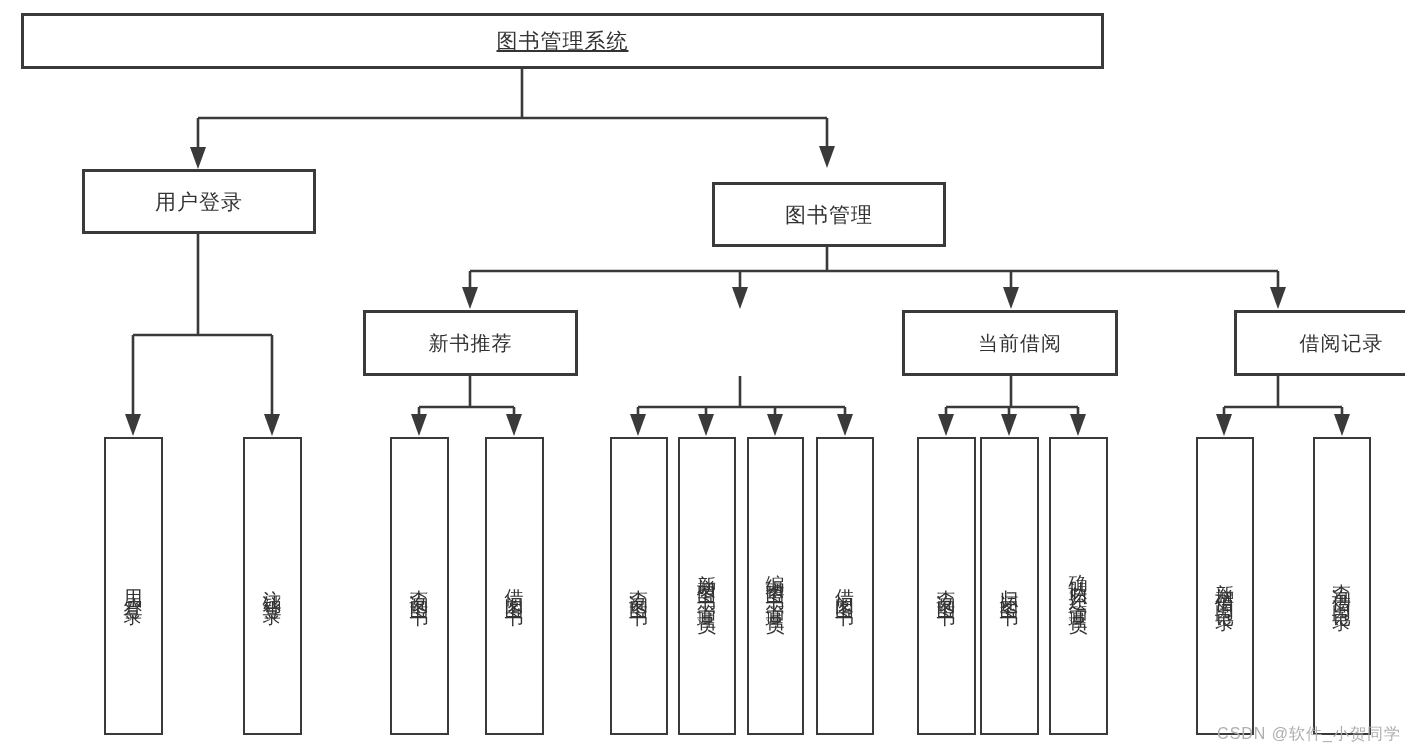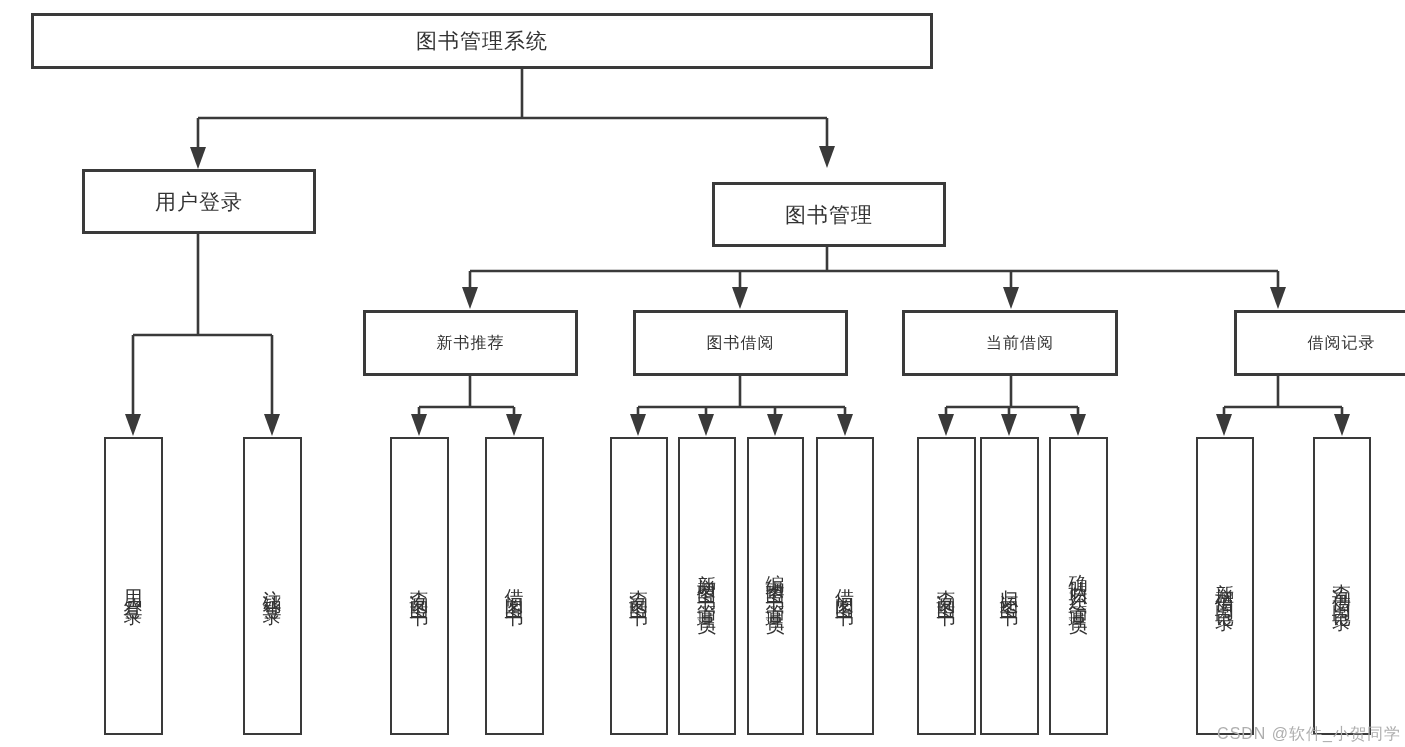--- a/index.html
+++ b/index.html
@@ -24,24 +24,24 @@
     box-sizing: border-box;
     background: #ffffff;
     border: 3px solid #3a3a3a;
     display: flex;
     align-items: center;
     justify-content: center;
     color: #333333;
     text-align: center;
   }
   .box.h { font-size: 21px; letter-spacing: 1px; }
-  .box.root  { left: 31px;  top: 13px;  width: 902px; height: 56px; }
+  .box.root  { left: 21px;  top: 13px;  width: 1083px; height: 56px; text-decoration: underline; }
   .box.lv2a  { left: 82px;  top: 169px; width: 234px;  height: 65px; }
   .box.lv2b  { left: 712px; top: 182px; width: 234px;  height: 65px; }
-  .box.lv3   { top: 310px; height: 66px; font-size: 16px; }
+  .box.lv3   { top: 310px; height: 66px; font-size: 20px; }
   .box.lv3a  { left: 363px;  width: 215px; }
   .box.lv3b  { left: 633px;  width: 215px; }
   .box.lv3c  { left: 902px;  width: 216px; padding-left: 20px; }
   .box.lv3d  { left: 1234px; width: 215px; font-family: Liberation Serif, serif; }
   .box.leaf {
     top: 437px; height: 298px;
     border-width: 2.5px;
     font-size: 19px;
   }
   .box.leaf .vtext {
@@ -109,23 +109,20 @@
   <div class="box h lv2a">
     <span>用户登录</span>
   </div>
   <div class="box h lv2b">
     <span>图书管理</span>
   </div>
 
   <div class="box h lv3 lv3a">
     <span>新书推荐</span>
   </div>
-  <div class="box h lv3 lv3b">
-    <span>图书借阅</span>
-  </div>
   <div class="box h lv3 lv3c">
     <span>当前借阅</span>
   </div>
   <div class="box h lv3 lv3d">
     <span>借阅记录</span>
   </div>
 
   <div class="box leaf" style="left:104px;width:59px;">
     <span class="vtext">用户登录</span>
   </div>

